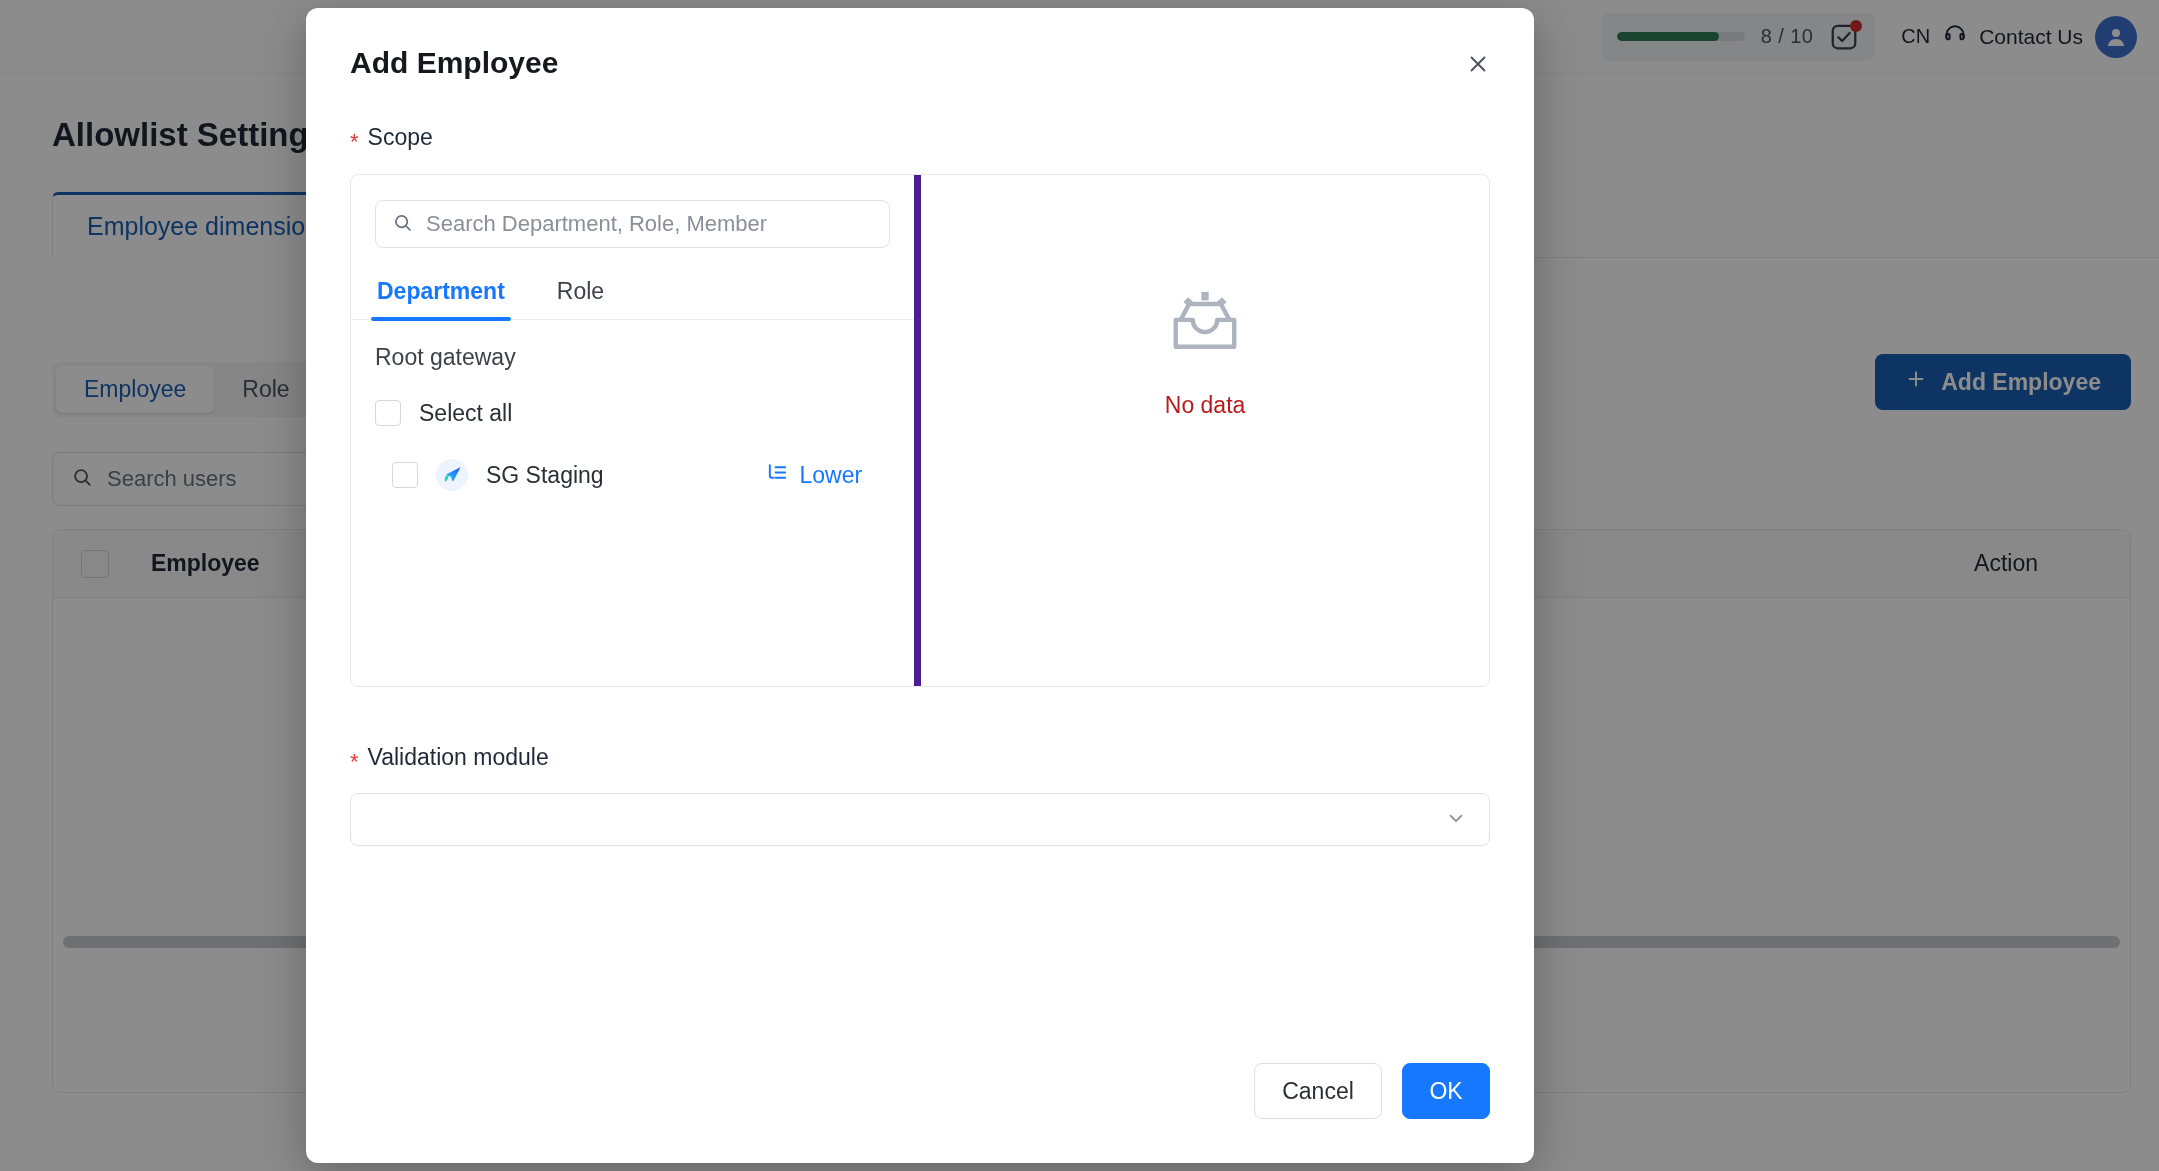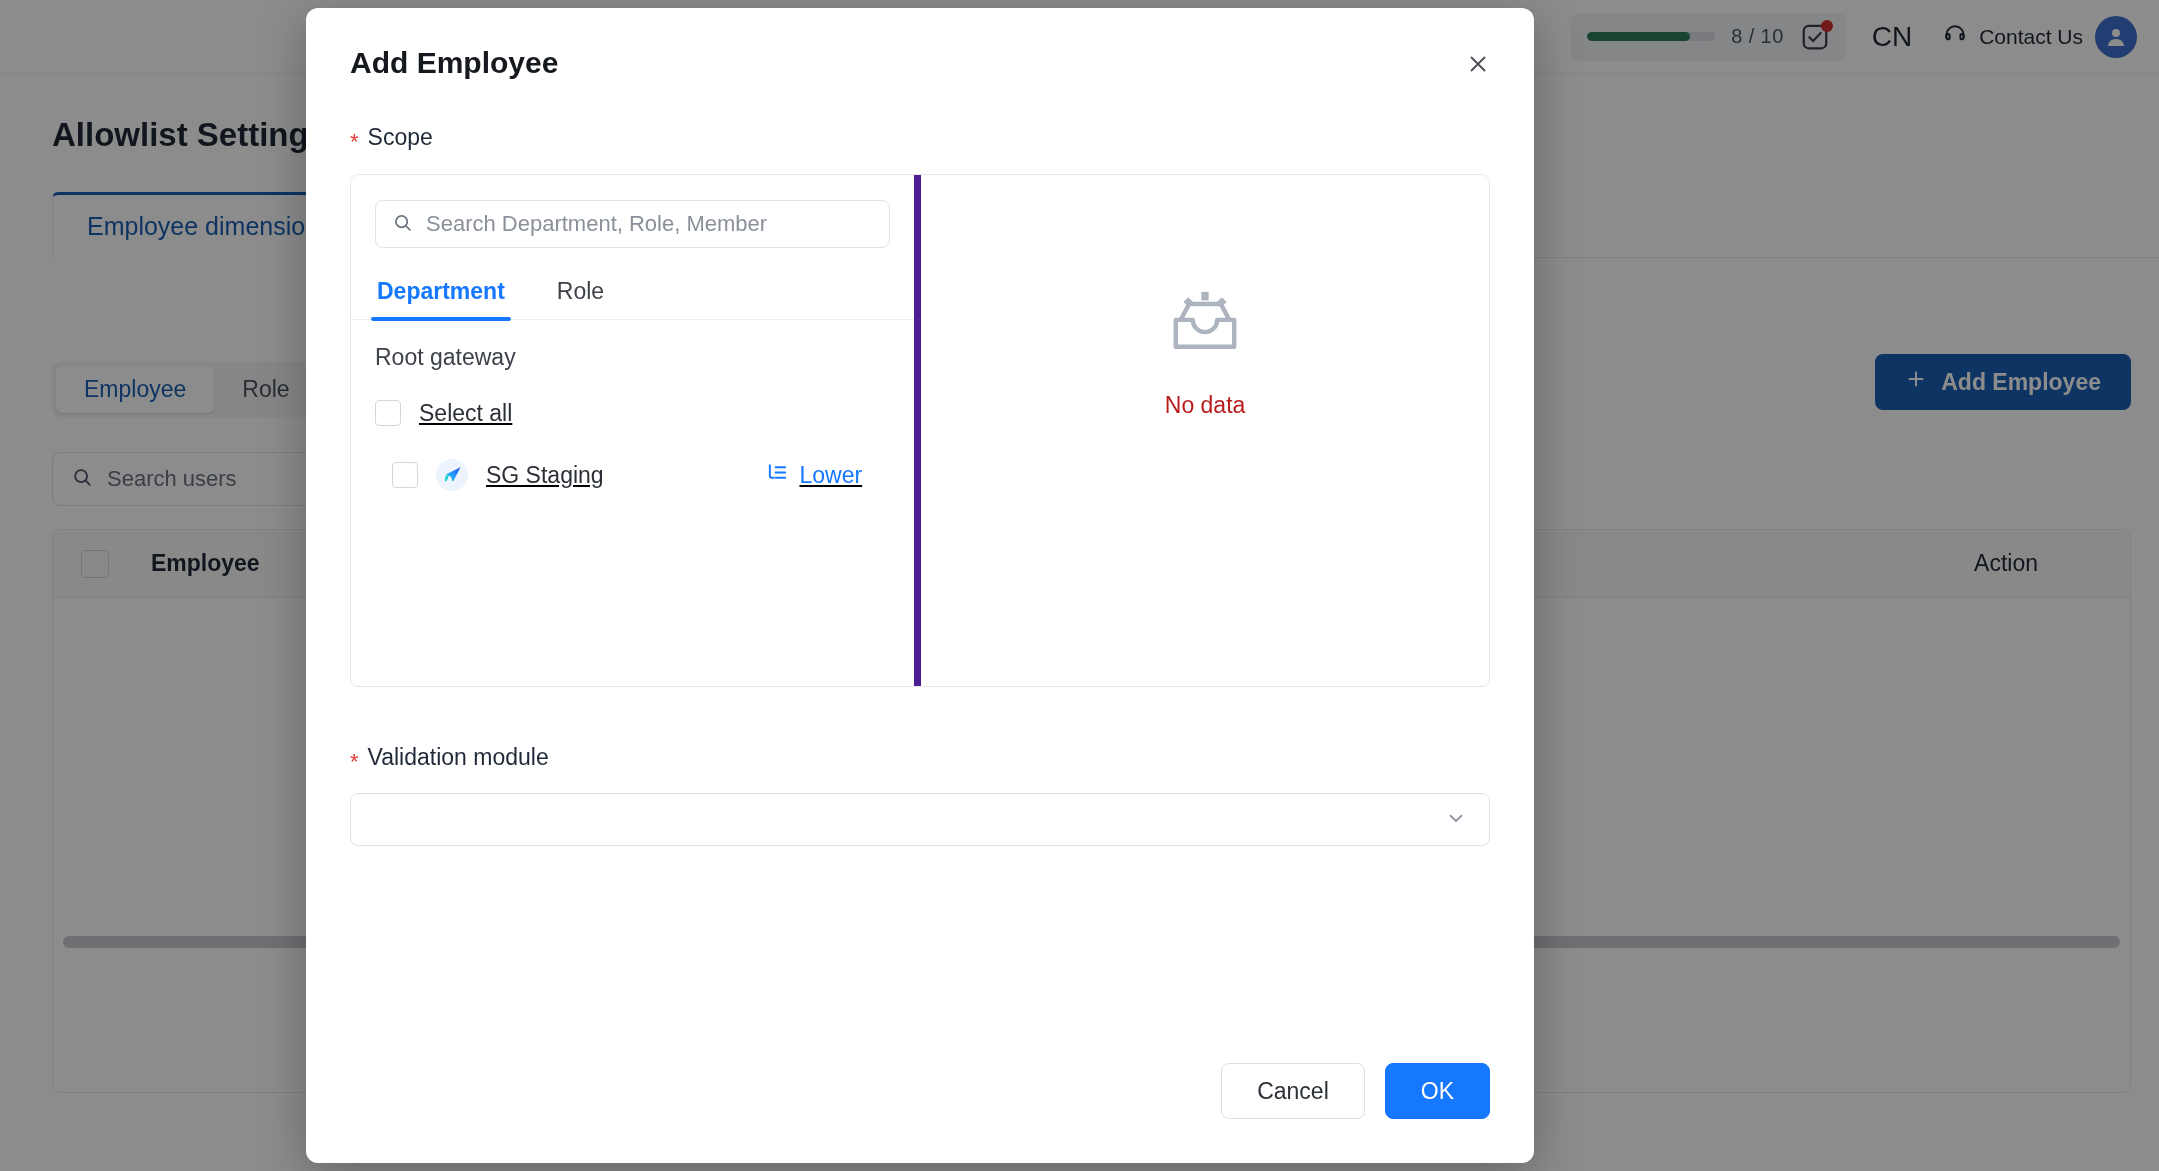--- a/index.html
+++ b/index.html
@@ -34,21 +34,21 @@
     overflow: hidden;
   }
   .progress-fill { height: 100%; border-radius: 6px; background: #2e7d58; }
   .quota-text { font-size: 20px; color: #4b5563; letter-spacing: .4px; white-space: nowrap; }
   .task-icon-wrap { position: relative; width: 30px; height: 30px; }
   .task-icon-wrap svg { display: block; }
   .task-dot {
     position: absolute; top: -2px; right: -3px;
     width: 12px; height: 12px; border-radius: 50%; background: #d32f2f;
   }
-  .lang-btn { font-size: 28px; color: #1f2937; margin-right: 30px; cursor: pointer; }
+  .lang-btn { font-size: 20px; color: #1f2937; margin-right: 12px; cursor: pointer; }
   .contact { display: flex; align-items: center; gap: 11px; margin-right: 12px; cursor: pointer; }
   .contact-label { font-size: 21px; color: #1f2937; white-space: nowrap; }
   .avatar {
     width: 42px; height: 42px; border-radius: 50%; background: #3f6fd0;
     display: flex; align-items: center; justify-content: center;
   }
 
   
   .page-body { position: absolute; top: 74px; left: 0; right: 0; bottom: 0; background: #fff; }
   .page-title {
@@ -145,21 +145,21 @@
     position: relative; white-space: nowrap;
   }
   .tab.active { color: #1677ff; font-weight: 700; }
   .tab.active::after {
     content: ''; position: absolute; left: -4px; right: -4px; bottom: -2px;
     height: 4px; background: #1677ff; border-radius: 2px;
   }
 
   .tree { padding: 24px 24px 0 24px; }
   .tree-title { font-size: 23px; color: #3d4149; margin-bottom: 19px; }
-  .tree-row { display: flex; align-items: center; height: 46px; gap: 18px; text-decoration: underline; }
+  .tree-row { display: flex; align-items: center; height: 46px; gap: 18px; }
   .tree-row.indent { padding-left: 17px; margin-top: 16px; }
   .cb {
     width: 26px; height: 26px; border: 1px solid #d4d6da; border-radius: 4px;
     background: #fff; flex: none; cursor: pointer;
   }
   .tree-label { font-size: 23px; color: #2b2f36; white-space: nowrap; }
   .org-logo {
     width: 32px; height: 32px; border-radius: 50%; background: #eef4fd;
     display: flex; align-items: center; justify-content: center; flex: none;
   }
@@ -177,21 +177,21 @@
     display: flex; align-items: center; justify-content: flex-end; padding: 0 22px;
     background: #fff; cursor: pointer;
   }
 
   .modal-foot {
     padding: 0 44px 44px 44px; display: flex; justify-content: flex-end;
     align-items: center; gap: 20px;
   }
   .btn {
     height: 56px; border-radius: 8px; font-size: 23px; cursor: pointer;
-    display: flex; align-items: center; justify-content: center; padding: 0 35px;
+    display: flex; align-items: center; justify-content: center; padding: 0 20px;
     white-space: nowrap;
   }
   .btn-cancel { background: #fff; border: 1px solid #dcdfe3; color: #2b2f36; min-width: 128px; }
   .btn-ok { background: #1677ff; border: 1px solid #1677ff; color: #fff; min-width: 88px; }
 </style>
 </head>
 <body>
 
 <div id="bg-page">
 

